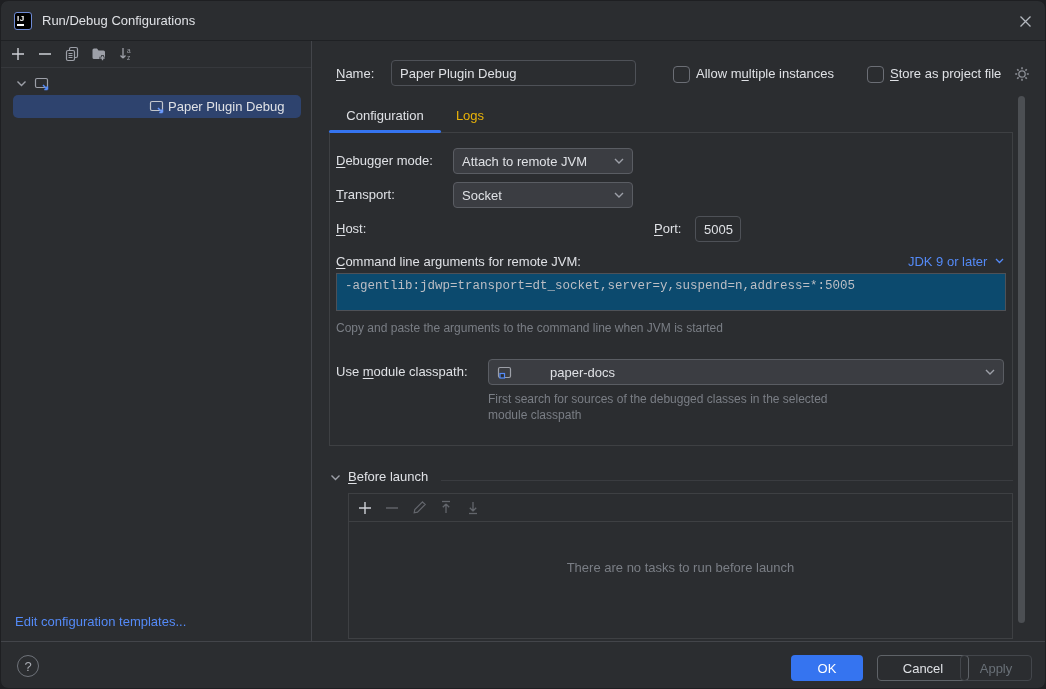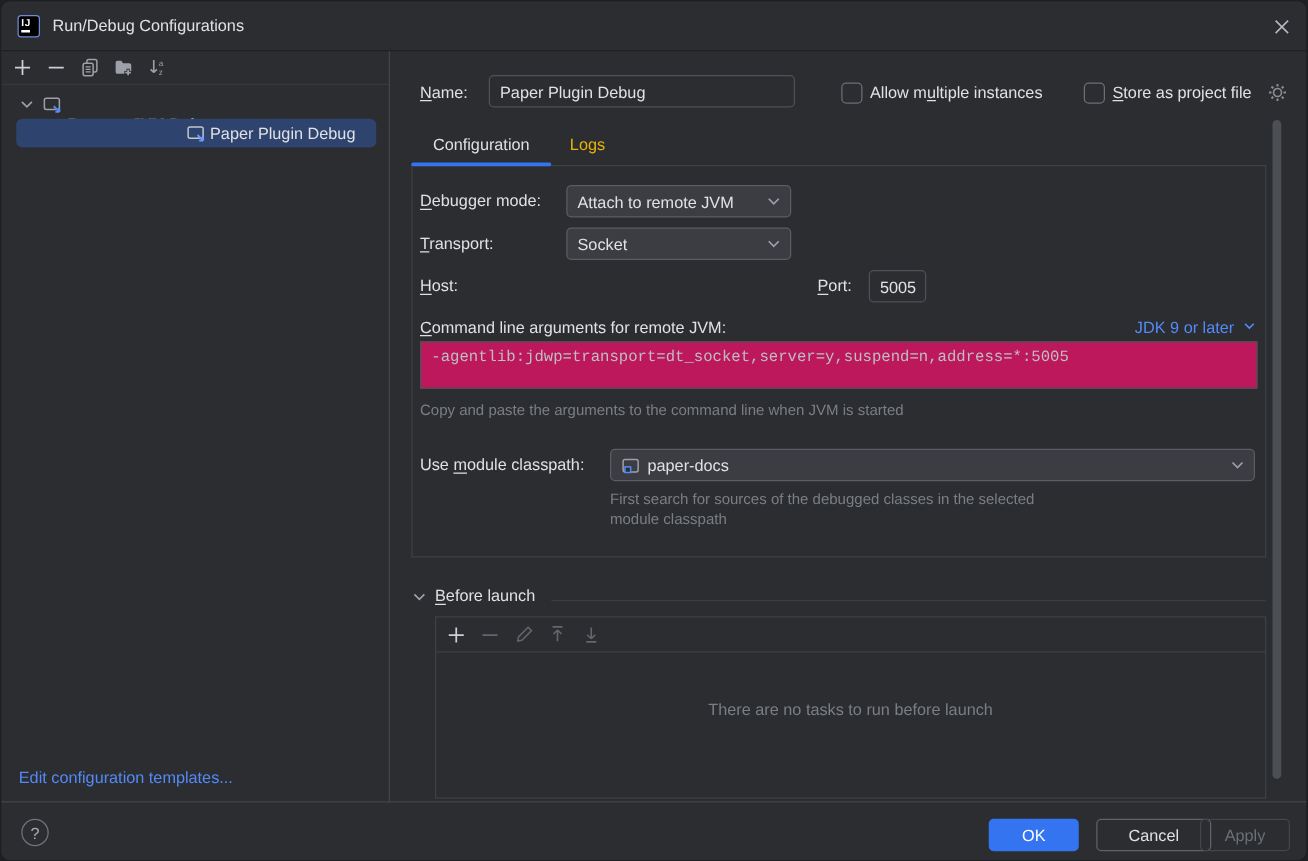--- a/index.html
+++ b/index.html
@@ -57,24 +57,24 @@
   #tab-config{left:328px;top:101px;width:112px;height:28px;text-align:center;line-height:28px;color:#dfe1e5;}
   #tab-logs{left:448px;top:101px;width:42px;height:28px;text-align:center;line-height:28px;color:#eab308;}
   #tab-indicator{left:328px;top:129px;width:112px;height:3px;background:#3574f0;border-radius:2px;z-index:3;}
   
   #panel{left:328px;top:131px;width:684px;height:314px;border:1px solid #3e4043;}
   #combo-debugger{left:452px;top:147px;width:180px;height:26px;}
   #combo-transport{left:452px;top:181px;width:180px;height:26px;}
   #host-input{left:382px;top:215px;width:251px;height:26px;}
   #port-input{left:694px;top:215px;width:46px;height:26px;}
   #jdk-link{left:880px;top:250px;width:123px;height:22px;line-height:22px;color:#548af7;text-align:right;}
-  #cmd-box{left:335px;top:272px;width:670px;height:38px;border:1px solid #4e5157;background:#be185d;
+  #cmd-box{left:335px;top:272px;width:670px;height:38px;border:1px solid #4e5157;background:#0c4a6e;
            color:#bcbec4;font-family:"Liberation Mono","DejaVu Sans Mono",monospace;font-size:12.5px;
            padding:5px 8px;white-space:nowrap;overflow:hidden;}
-  #combo-classpath{left:487px;top:358px;width:516px;height:26px;}
+  #combo-classpath{left:487px;top:358px;width:516px;height:26px;gap:32px;}
   #combo-classpath .modicon{margin-right:6px;display:flex;}
   
   #bl-chevron{left:329px;top:473px;}
   #bl-label{left:347px;top:468px;}
   #bl-line{left:440px;top:479px;width:572px;height:1px;background:#3a3c40;}
   #bl-box{left:347px;top:492px;width:665px;height:146px;border:1px solid #3e4043;}
   #bl-toolbar{position:absolute;left:0;top:0;width:100%;height:28px;display:flex;align-items:center;gap:11px;
               padding-left:8px;border-bottom:1px solid #3e4043;}
   #bl-empty{position:absolute;left:0;top:66px;width:100%;text-align:center;color:#7a7e85;}
   

